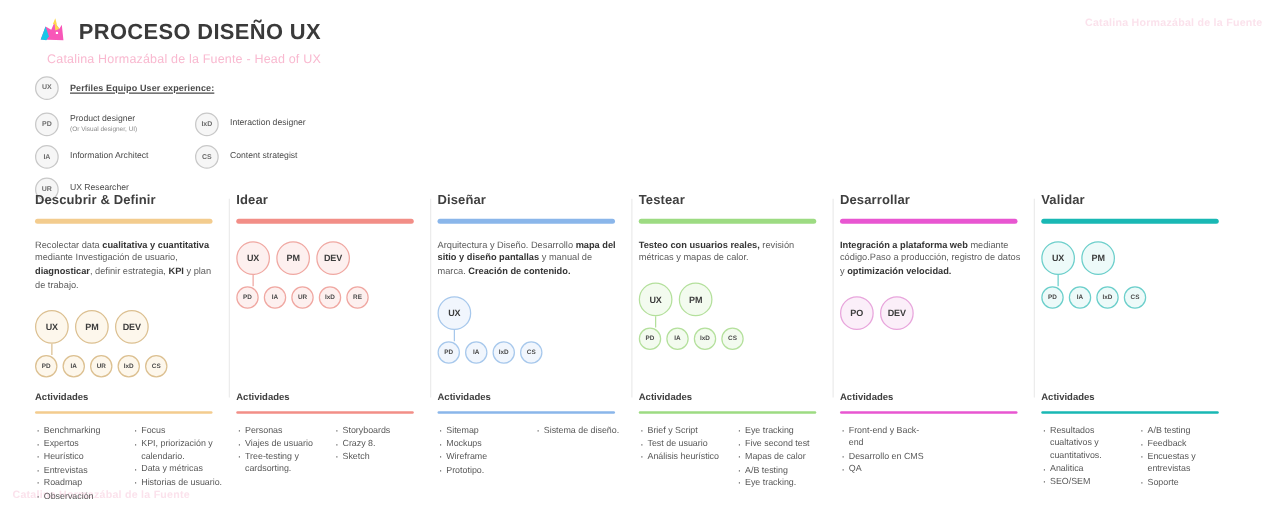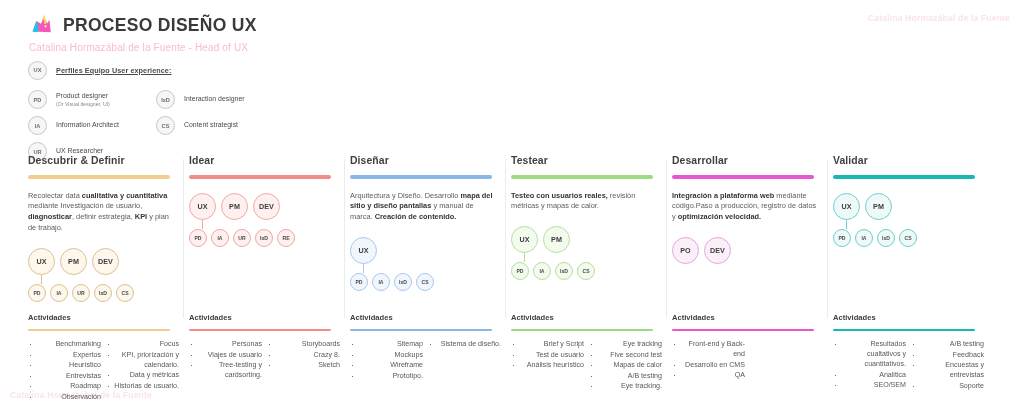--- a/index.html
+++ b/index.html
@@ -17,21 +17,21 @@
     font-size: 8.5px;
     font-weight: bold;
     color: #fbe2ec;
     letter-spacing: .2px;
     white-space: nowrap;
   }
   .wm-tr { top: 13px; right: 14px; }
   .wm-bl { left: 10px; bottom: 11px; }
 
   
-  .header { position: absolute; left: 28px; top: 12px; }
+  .header { position: absolute; left: 28px; top: 12px; text-align: right; }
   .title-row { display: flex; align-items: center; gap: 9px; }
   .logo { width: 26px; height: 26px; flex: none; display: block; }
   .app-title {
     font-size: 17.5px; font-weight: bold; color: #3a3a3a;
     letter-spacing: .3px;
   }
   .subtitle {
     margin-top: 4px; margin-left: 1px;
     font-size: 10px; color: #f9b9d0; letter-spacing: .15px;
   }
@@ -90,21 +90,21 @@
     border: 1.2px solid #d9c08a; background: #fdf6e6;
     display: flex; align-items: center; justify-content: center;
     font-size: 5.1px; font-weight: bold; color: #4a4a4a; flex: none;
   }
 
   
   .acts { position: absolute; top: 158px; left: 0; width: 100%; }
   .acts-title { font-size: 7.6px; font-weight: bold; color: #3f3f3f; }
   .acts-bar { height: 2px; border-radius: 1px; margin-top: 7px; width: 142px; }
   .acts-lists { display: flex; margin-top: 8px; gap: 5px; }
-  .acts-list { list-style: none; width: 73px; text-align: right; }
+  .acts-list { list-style: none; width: 73px; }
   .acts-list li {
     font-size: 7.1px; line-height: 1.42; color: #585858;
     position: relative; padding-left: 7px; margin-bottom: 0.5px;
   }
   .acts-list li::before {
     content: "·"; position: absolute; left: 1px; top: -1px;
     font-size: 9px; color: #585858;
   }
 </style>
 </head>

